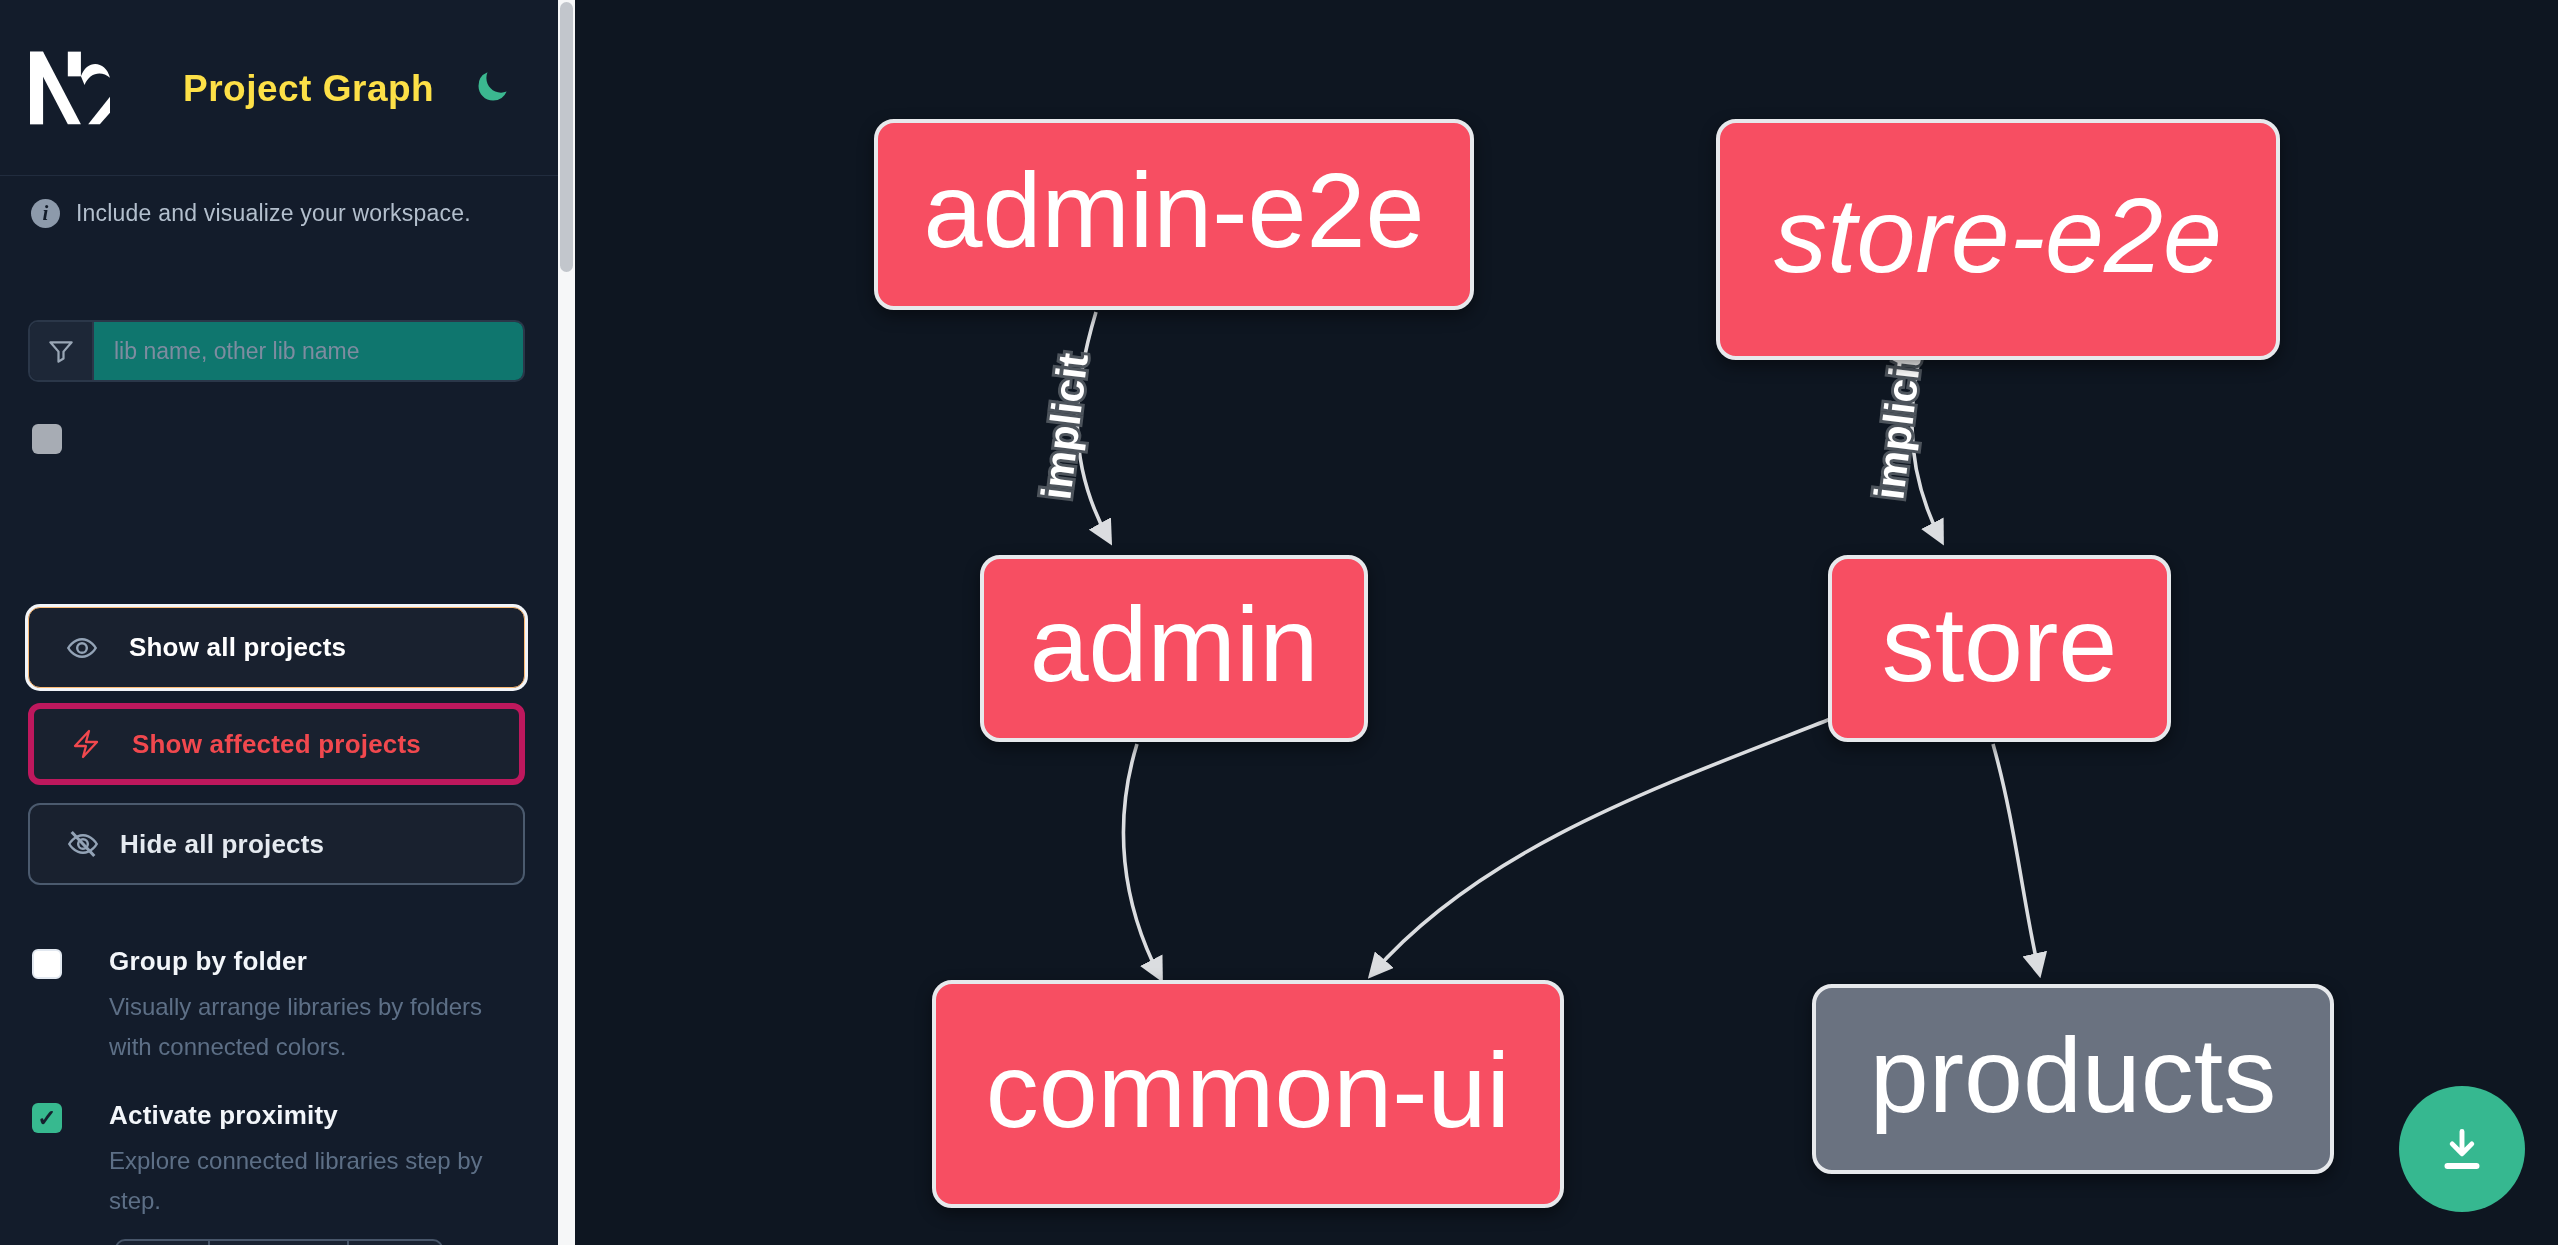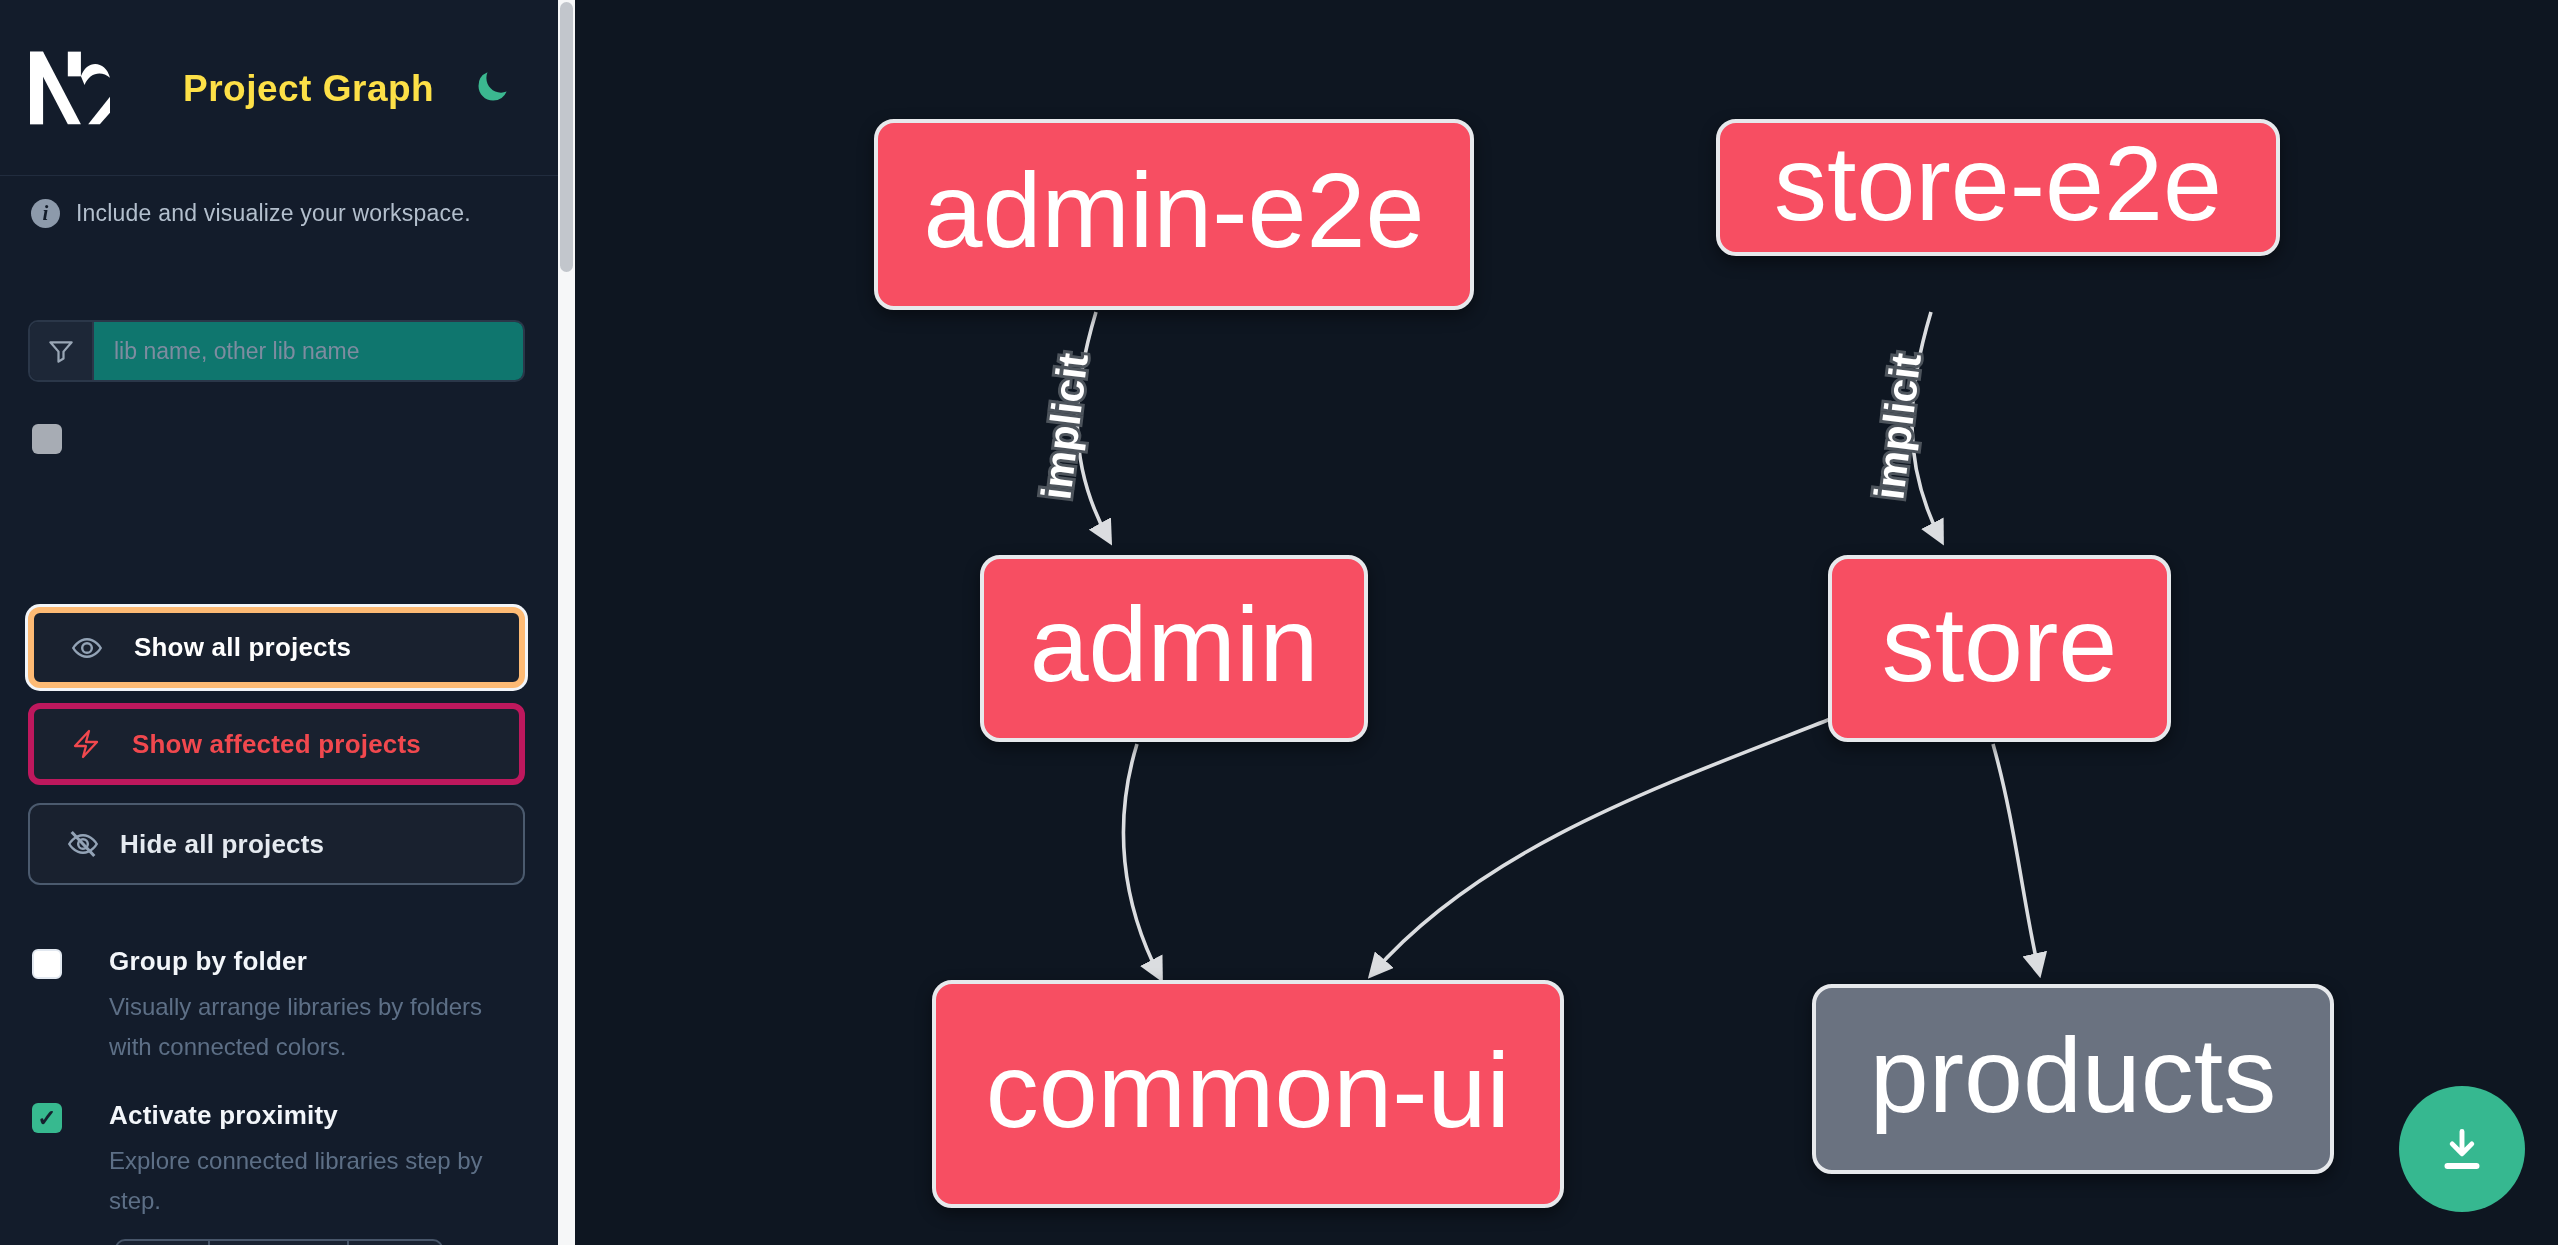--- a/index.html
+++ b/index.html
@@ -33,21 +33,21 @@
   .checkbox.unchecked{background:#ffffff;border:2px solid #e2e8f0;}
   .checkbox.checked{background:#37b98f;color:#15202e;}
   .toggle-text{width:400px;margin-top:-3px;}
   .toggle-label{font-size:26px;font-weight:700;color:#f3f6fa;letter-spacing:.2px;}
   .toggle-desc{margin-top:10px;font-size:24px;line-height:40px;color:#5d6f86;}
 
   .sb-btn{position:absolute;left:28px;width:497px;display:flex;align-items:center;gap:30px;
     padding:0 0 0 36px;box-sizing:border-box;border-radius:12px;cursor:pointer;
     background:#19212f;font-family:"Liberation Sans",sans-serif;}
   .sb-btn .lbl{font-size:26px;font-weight:700;letter-spacing:.2px;}
-  .sb-btn.focused{top:607px;height:81px;border:6px solid #fdba74;box-shadow:0 0 0 3px #f2f5f9;}
+  .sb-btn.focused{top:607px;height:81px;border:1px solid #fdba74;box-shadow:0 0 0 3px #f2f5f9;}
   .sb-btn.focused .lbl{color:#ffffff;}
   .sb-btn.danger{top:703px;height:82px;border:6px solid #be185d;}
   .sb-btn.danger .lbl{color:#f1484e;}
   .sb-btn.default{top:803px;height:82px;border:2px solid #4b5a6e;gap:20px;}
   .sb-btn.default .lbl{color:#e5eaf0;}
 
   .segmented{position:absolute;left:115px;top:1239px;width:328px;height:12px;display:flex;
     border:2px solid #475569;border-bottom:none;border-radius:10px 10px 0 0;background:#1a2332;box-sizing:border-box;}
   .segmented .seg{height:100%;box-sizing:border-box;}
   .segmented .seg:nth-child(1){width:93px;border-right:2px solid #475569;}
@@ -176,21 +176,21 @@
     <path d="M 521 312 C 497 392 491 462 534 540" class="edge-path" marker-end="url(#arrowhead)"></path>
         <text class="edge-label" transform="translate(504 428) rotate(-83)">implicit</text>
         <path d="M 1356 312 C 1332 392 1326 462 1366 540" class="edge-path" marker-end="url(#arrowhead)"></path>
         <text class="edge-label" transform="translate(1337 428) rotate(-83)">implicit</text>
         <path d="M 562 744 C 538 822 546 902 585 977" class="edge-path" marker-end="url(#arrowhead)"></path>
         <path d="M 1258 718 C 1090 784 908 846 797 974" class="edge-path" marker-end="url(#arrowhead)"></path>
         <path d="M 1418 744 C 1440 822 1448 902 1464 972" class="edge-path" marker-end="url(#arrowhead)"></path>
       </svg>
     <div id="nodes-layer">
         <div class="gnode" style="left: 299px; top: 119px; width: 600px; height: 191px;">admin-e2e</div>
-        <div class="gnode" style="left: 1141px; top: 119px; width: 564px; height: 137px;">store-e2e</div>
+        <div class="gnode" style="left: 1141px; top: 119px; width: 564px; height: 241px; font-style: italic;">store-e2e</div>
         <div class="gnode" style="left: 405px; top: 555px; width: 388px; height: 187px;">admin</div>
         <div class="gnode" style="left: 1253px; top: 555px; width: 343px; height: 187px;">store</div>
         <div class="gnode" style="left: 357px; top: 980px; width: 632px; height: 228px;">common-ui</div>
         <div class="gnode muted" style="left: 1237px; top: 984px; width: 522px; height: 190px;">products</div>
       </div>
 
     <button class="download-btn">
       <svg viewBox="0 0 24 24" width="56" height="56" fill="none" stroke="#ffffff" stroke-width="2.1" stroke-linecap="round" stroke-linejoin="round">
         <path d="M12 4.5v9.5m0 0l-4.2-4.2M12 14l4.2-4.2"></path>
         <path d="M5.8 19.3h12.4" stroke-width="2.6"></path>

